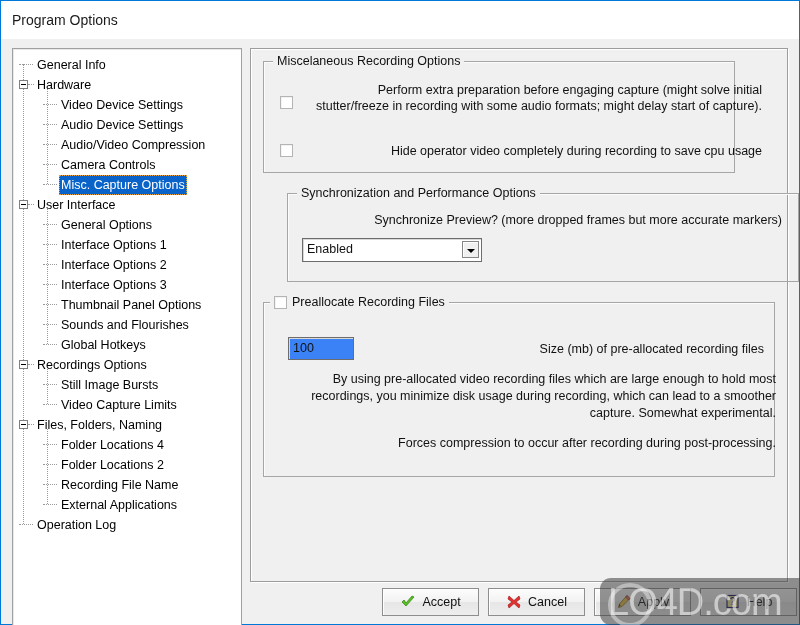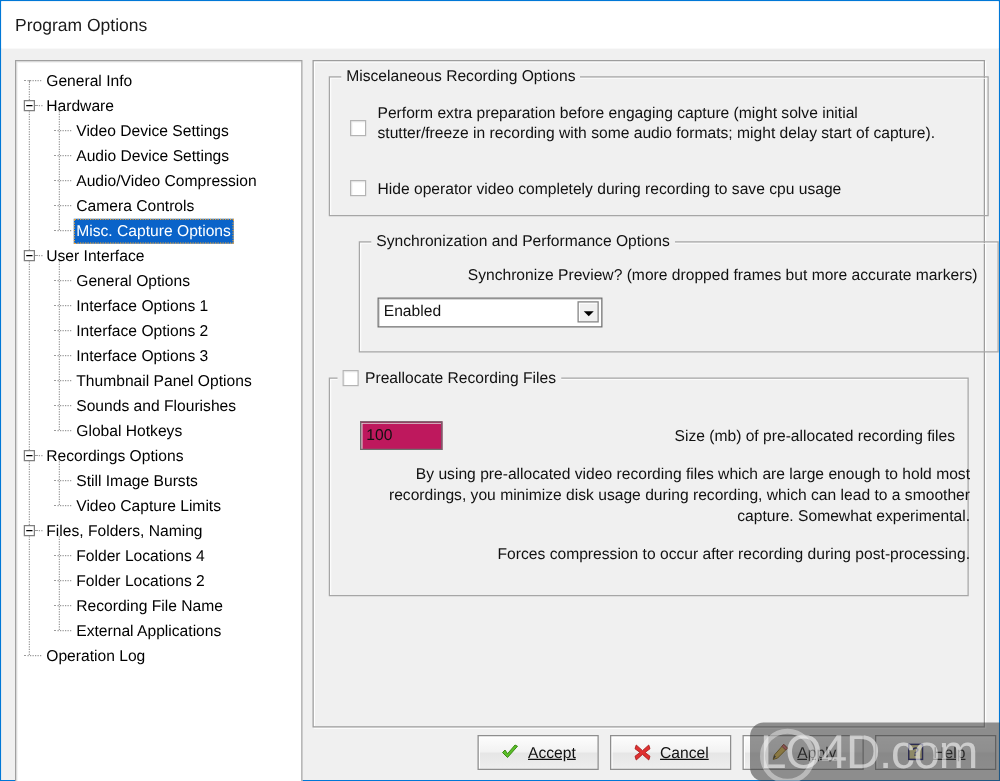--- a/index.html
+++ b/index.html
@@ -231,21 +231,21 @@
     width: 0; height: 0;
     border-left: 4px solid transparent;
     border-right: 4px solid transparent;
     border-top: 4px solid #000000;
   }
 
   
   .textbox {
     position: absolute;
     box-sizing: border-box;
-    background: #be185d;
+    background: #3b82f6;
     border: 1px solid #6d6d6d;
     box-shadow: inset 1px 1px 0 #d8d8d8;
   }
   .textbox-value {
     position: absolute;
     left: 4px;
     top: 3px;
     font-size: 12.5px;
     color: #111111;
     white-space: nowrap;
@@ -257,21 +257,20 @@
     box-sizing: border-box;
     height: 28px;
     background: linear-gradient(to bottom, #fdfdfd 0%, #f2f2f2 48%, #e6e6e6 52%, #eeeeee 100%);
     border: 1px solid #8e8e8e;
     box-shadow: inset 1px 1px 0 #ffffff;
     font-size: 12.5px;
     color: #111111;
     display: flex;
     align-items: center;
     justify-content: center;
-    text-decoration: underline;
   }
   .btn .btn-label { margin-left: 6px; white-space: nowrap; }
   .btn-icon {
     width: 16px; height: 16px;
     position: relative;
     flex: 0 0 16px;
   }
 
   
   .ico-check svg, .ico-x svg, .ico-pencil svg, .ico-help svg { display: block; }
@@ -424,21 +423,21 @@
           </div>
           <div class="tree-row level0" style="top: 466px;">
             <span class="stub"></span>
             <span class="tree-label">Operation Log</span>
           </div>
         </div>
     </div>
 
     <div class="right-panel">
 
-      <div class="groupbox" style="left:12px; top:12px; width:528px; height:112px;">
+      <div class="groupbox" style="left:12px; top:12px; width:472px; height:112px;text-align:right;">
         <span class="gb-title">Miscelaneous Recording Options</span>
 
         <div class="cb" style="left:16px; top:34px;"></div>
         <div class="cb-text" style="left:38px; top:20px; width:460px;">Perform extra preparation before engaging capture (might solve initial stutter/freeze in recording with some audio formats; might delay start of capture).</div>
 
         <div class="cb" style="left:16px; top:82px;"></div>
         <div class="cb-text" style="left:38px; top:81px; width:460px;">Hide operator video completely during recording to save cpu usage</div>
       </div>
 
       <div class="groupbox" style="left:12px; top:144px; width:512px; height:89px;margin-left:24px;">

